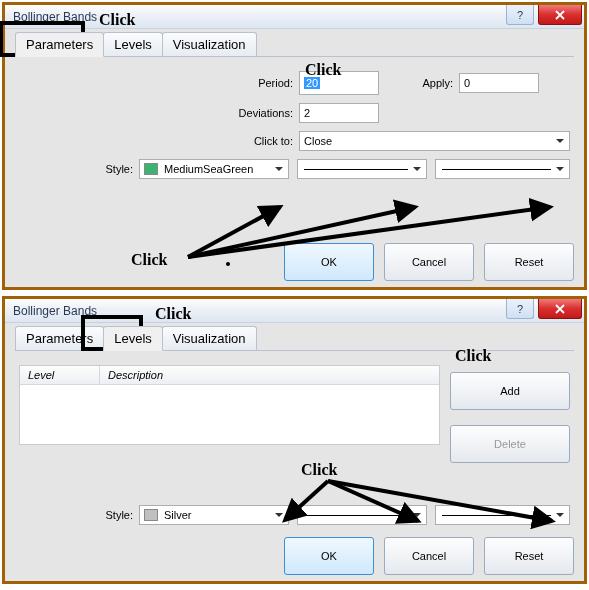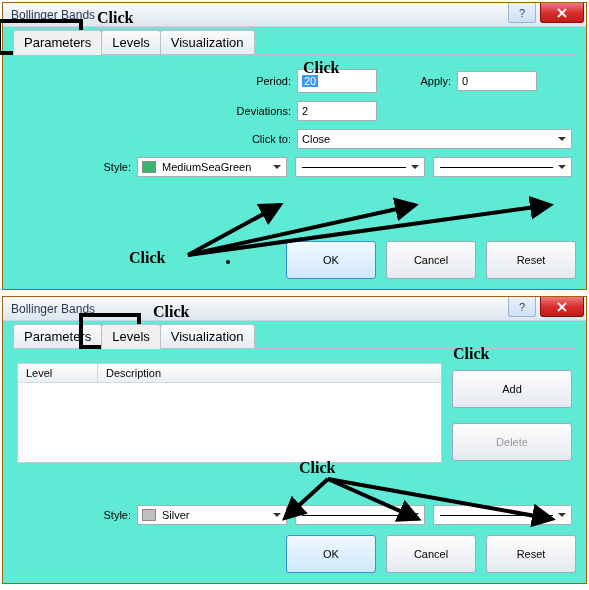--- a/index.html
+++ b/index.html
@@ -5,22 +5,22 @@
   * { box-sizing: border-box; }
   body {
     margin: 0;
     padding: 2px;
     font-family: "Segoe UI", Tahoma, sans-serif;
     font-size: 11px;
     background: #fff;
     width: 589px;
   }
   .dialog {
-    border: 1px solid #a16207;
-    background: #5eead4;
+    border: 3px solid #a16207;
+    background: #e5e5e5;
     margin-bottom: 6px;
     position: relative;
   }
   .titlebar {
     display: flex;
     align-items: center;
     justify-content: space-between;
     height: 24px;
     background: linear-gradient(to bottom, #fdfdfd 0%, #eef2f7 40%, #dde6f1 100%);
     border-bottom: 1px solid #c9d3e0;
@@ -159,21 +159,22 @@
     border-right: 4px solid transparent;
     border-top: 4px solid #333;
   }
   .line {
     border-top: 1.5px solid #000;
     width: 100%;
   }
   .tbl {
     border: 1px solid #c7ccd3;
     background: #fff;
-    height: 100px;
+    height: 80px;
+    font-style: italic;
   }
   .tbl-head {
     display: flex;
     background: linear-gradient(to bottom, #fdfdfd, #eceff3);
     border-bottom: 1px solid #d5d9df;
   }
   .tbl-head div {
     padding: 3px 8px;
     border-right: 1px solid #d5d9df;
     font-size: 11px;

